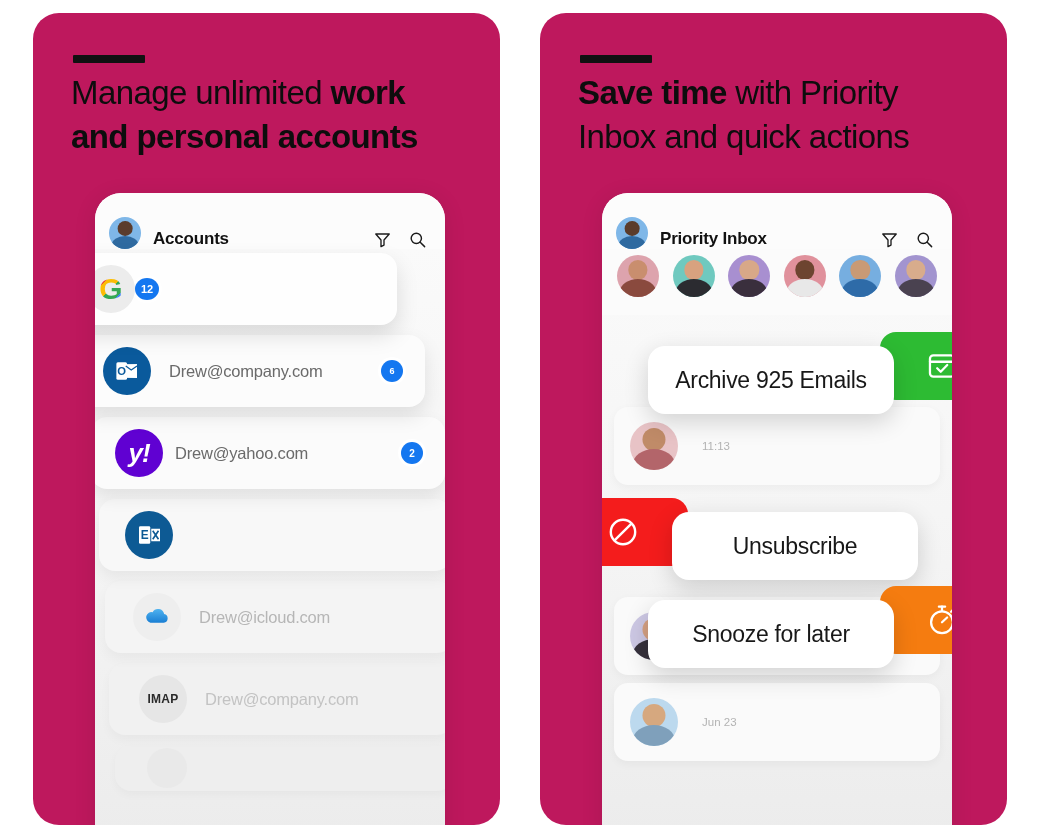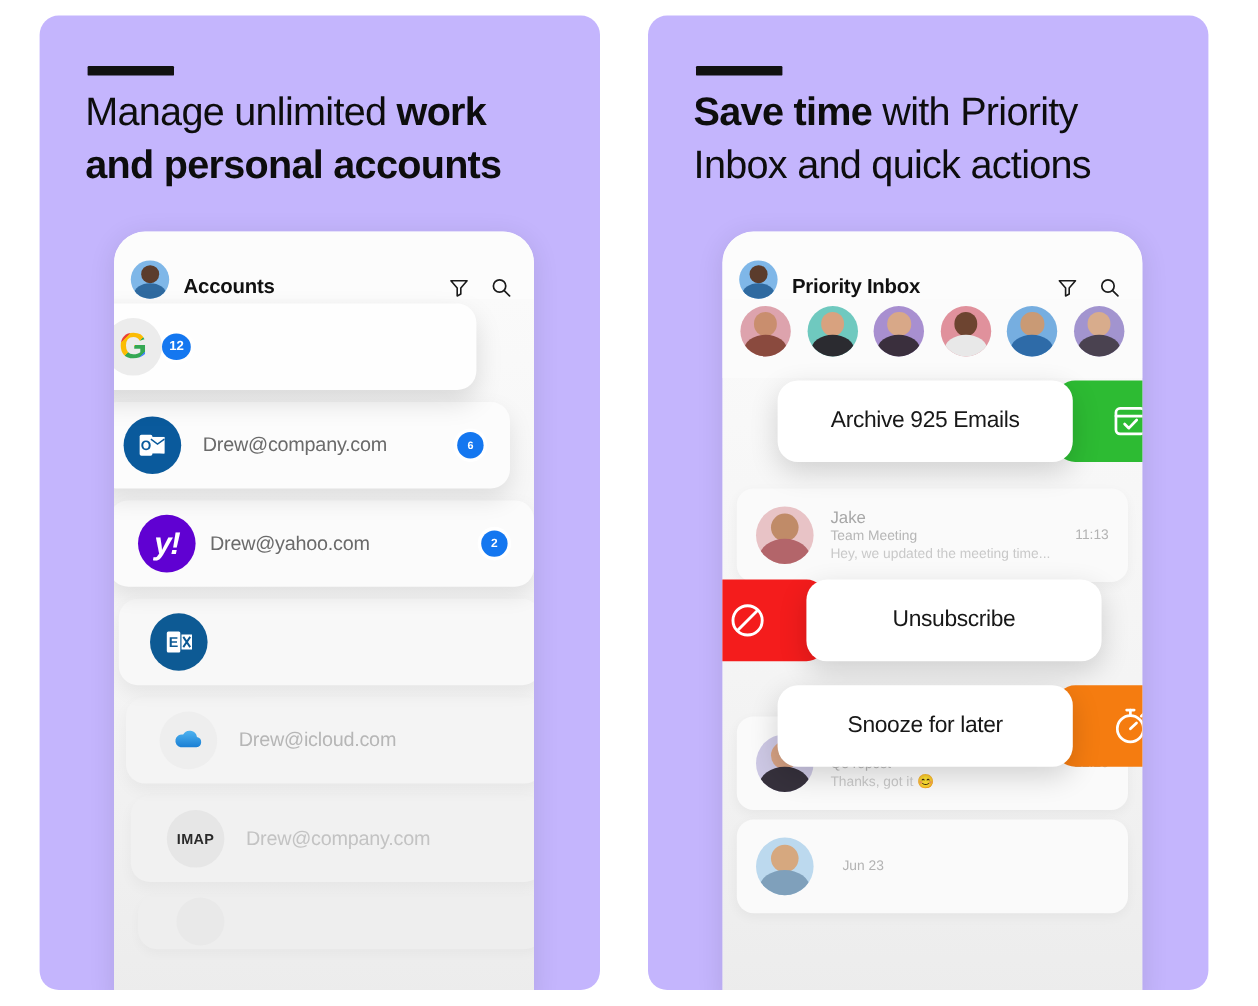--- a/index.html
+++ b/index.html
@@ -9,22 +9,22 @@
     font-family:"Liberation Sans", sans-serif;
     overflow:hidden;
     position:relative;
   }
   .stage{position:absolute;inset:0;display:flex;gap:40px;padding:13px 33px;box-sizing:border-box;}
 
   
   .promo{
     position:relative;
     width:467px;height:812px;
-    background:#c4b5fd;
-    border-radius:16px;
+    background:#be185d;
+    border-radius:26px;
     box-sizing:border-box;
     overflow:hidden;
     flex:0 0 auto;
   }
   .promo-inner{position:absolute;inset:0;}
 
   .accent-bar{
     position:absolute;left:40px;top:42px;
     width:72px;height:8px;border-radius:1px;background:#111111;
   }
@@ -182,23 +182,23 @@
 
   
   .action{
     position:absolute;display:flex;align-items:center;z-index:30;
   }
   .act-pill{
     background:#ffffff;
     border-radius:17px;
     height:68px;
     display:flex;align-items:center;justify-content:center;
-    font-size:19px;color:#181818;letter-spacing:-0.3px;
+    font-size:23px;color:#181818;letter-spacing:-0.3px;
     box-shadow:0 8px 24px rgba(0,0,0,.16);
-    position:relative;z-index:2;
+    position:relative;z-index:2;margin-top:29px;
   }
   .act-tab{
     width:82px;height:68px;border-radius:16px;
     display:flex;align-items:center;justify-content:center;
     position:relative;
   }
   .act-tab svg{width:34px;height:34px;display:block;}
 
   .action.archive{left:46px;top:124px;}
   .action.archive .act-pill{width:246px;}
@@ -414,25 +414,20 @@
             </div>
         </div>
 
         <div class="mail-stack" style="padding-top:92px">
 
           <div class="mail-row">
             <div class="m-av" style="background:#e8c3c6">
                 <div class="h" style="background:#c08b68"></div>
                 <div class="b" style="background:#b3656a"></div>
               </div>
-            <div class="m-txt">
-              <div class="m-from">Jake</div>
-              <div class="m-subj">Team Meeting</div>
-              <div class="m-prev">Hey, we updated the meeting time...</div>
-            </div>
             <div class="m-time">11:13</div>
           </div>
 
           <div style="height:104px"></div>
 
           <div class="mail-row">
             <div class="m-av" style="background:#cdc8e4">
                 <div class="h" style="background:#d5a183"></div>
                 <div class="b" style="background:#36313c"></div>
               </div>

